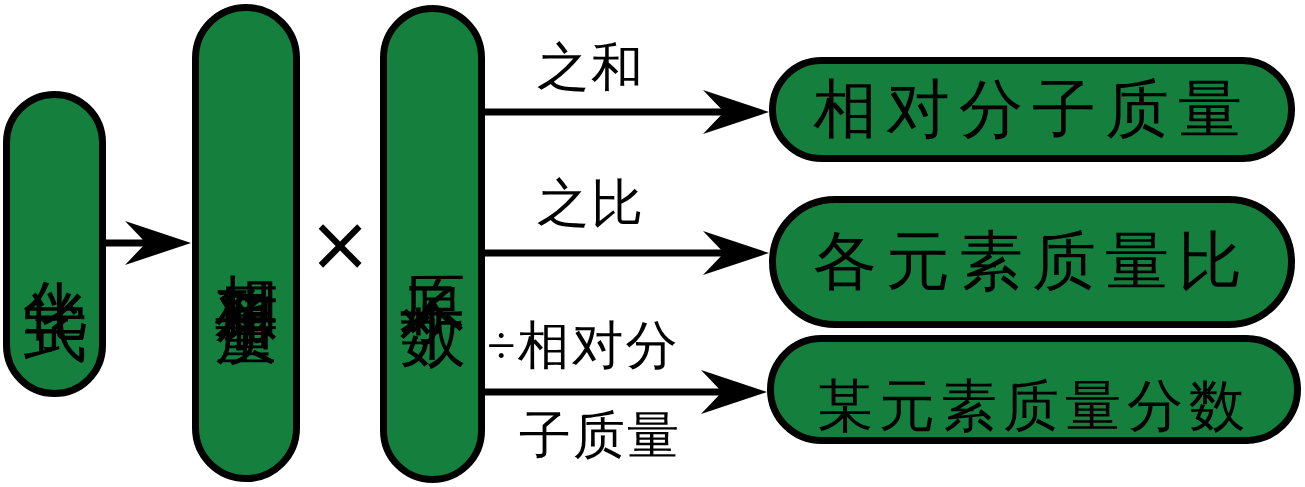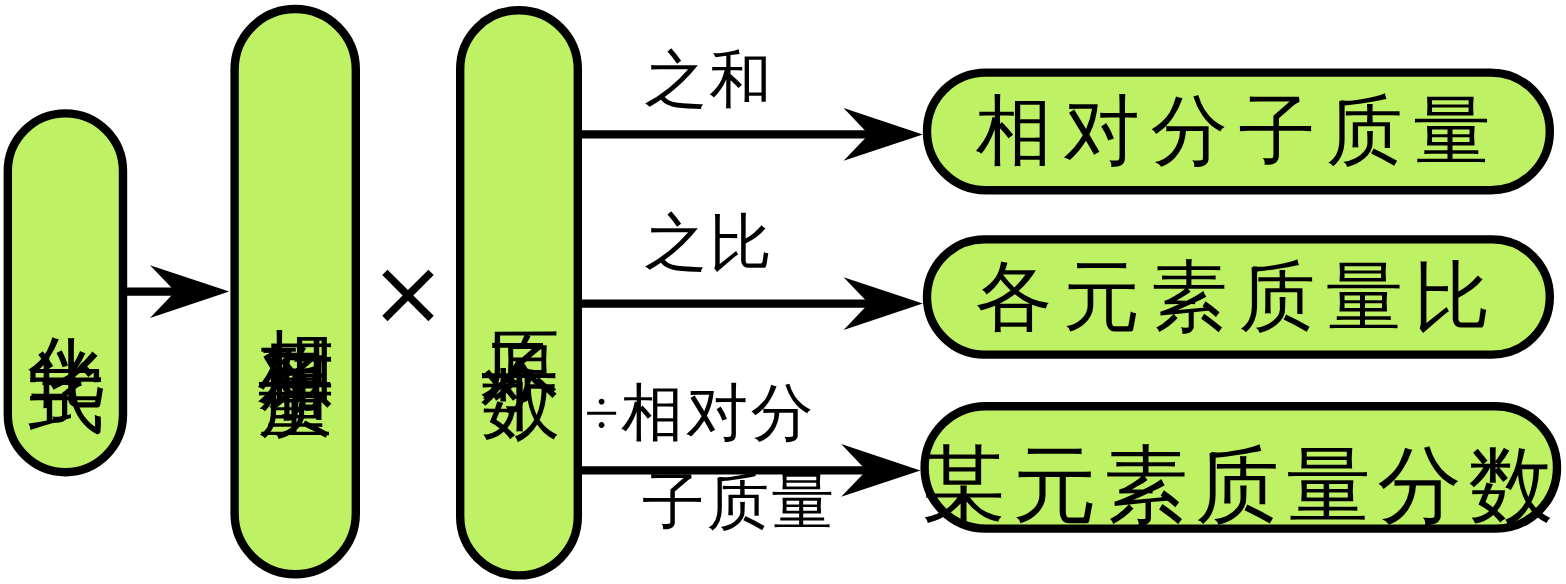--- a/index.html
+++ b/index.html
@@ -14,21 +14,21 @@
     width: 1305px;
     height: 487px;
     background: #ffffff;
     overflow: hidden;
   }
   
   .node {
     position: absolute;
     border: 7px solid #000000;
     border-radius: 999px;
-    background: #bef264;
+    background: #15803d;
     display: flex;
     align-items: center;
     justify-content: center;
     box-sizing: border-box;
   }
   .vtext {
     writing-mode: vertical-rl;
     text-orientation: upright;
     line-height: 1;
     white-space: nowrap;
@@ -39,25 +39,25 @@
   }
   
   .n-formula   { left: 3px;   top: 91px;  width: 103px; height: 306px; }
   .n-formula .vtext { font-size: 64px; letter-spacing: 10px; }
   .n-atomicmass { left: 192px; top: 4px;   width: 108px; height: 478px; }
   .n-atomicmass .vtext { font-size: 64px; letter-spacing: 7px; }
   .n-atomcount { left: 380px; top: 5px;   width: 105px; height: 478px; }
   .n-atomcount .vtext { font-size: 66px; letter-spacing: 10px; }
   
   .n-molmass   { left: 769px; top: 57px;  width: 526px; height: 105px; }
-  .n-massratio { left: 769px; top: 196px; width: 526px; height: 103px; }
+  .n-massratio { left: 769px; top: 196px; width: 526px; height: 132px; }
   .n-massfrac  { left: 767px; top: 335px; width: 534px; height: 109px; }
   .n-molmass .htext,
   .n-massratio .htext { font-size: 64px; letter-spacing: 9px; }
-  .n-massfrac .htext  { font-size: 70px; letter-spacing: 6px; margin-top: 33px; }
+  .n-massfrac .htext  { font-size: 56px; letter-spacing: 6px; margin-top: 33px; }
 
   .op-multiply {
     position: absolute;
     left: 340px;
     top: 247px;
     transform: translate(-50%, -54%);
     font-size: 76px;
     line-height: 1;
     font-family: "DejaVu Sans", sans-serif;
   }
@@ -65,21 +65,21 @@
   .edge-label {
     position: absolute;
     font-size: 52px;
     line-height: 1;
     letter-spacing: 2px;
     white-space: nowrap;
   }
   .lbl-sum       { left: 537px; top: 42px;  }
   .lbl-ratio     { left: 537px; top: 178px; }
   .lbl-frac-top  { left: 487px; top: 320px; }
-  .lbl-frac-bot  { left: 519px; top: 394px; margin-left: 16px; }
+  .lbl-frac-bot  { left: 519px; top: 410px; }
 
   .arrow-layer {
     position: absolute;
     left: 0; top: 0;
     width: 1305px;
     height: 487px;
   }
 </style>
 </head>
 <body>

